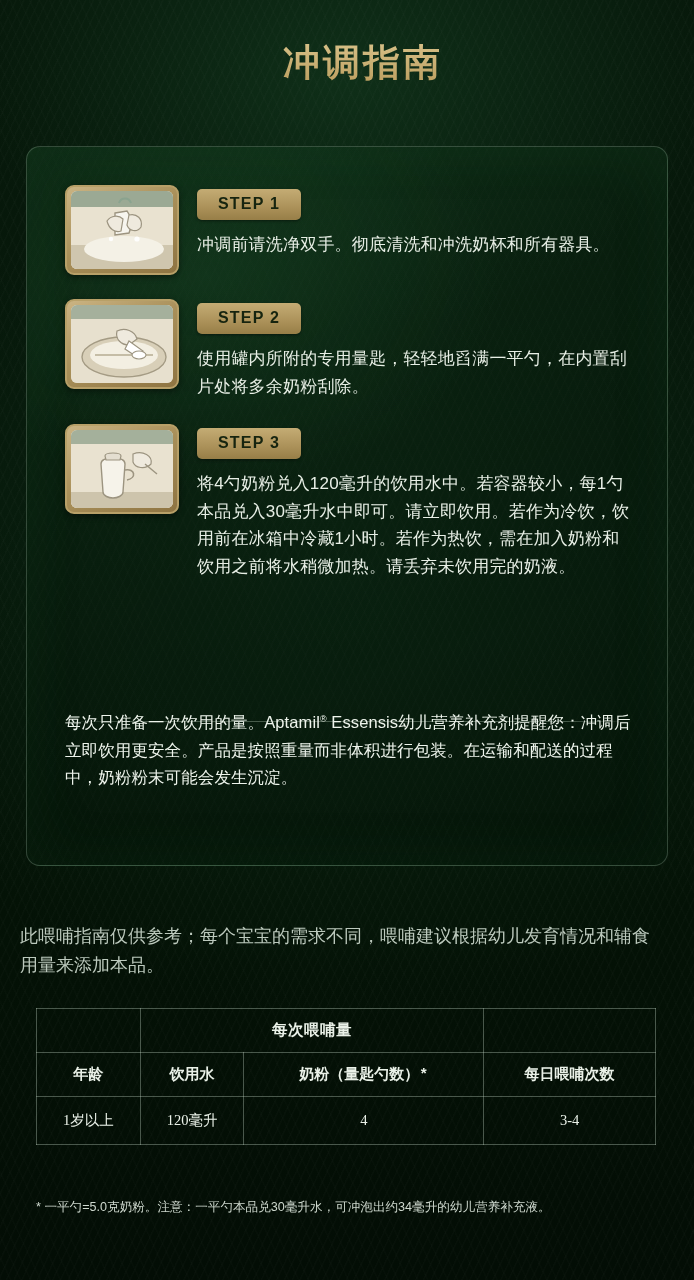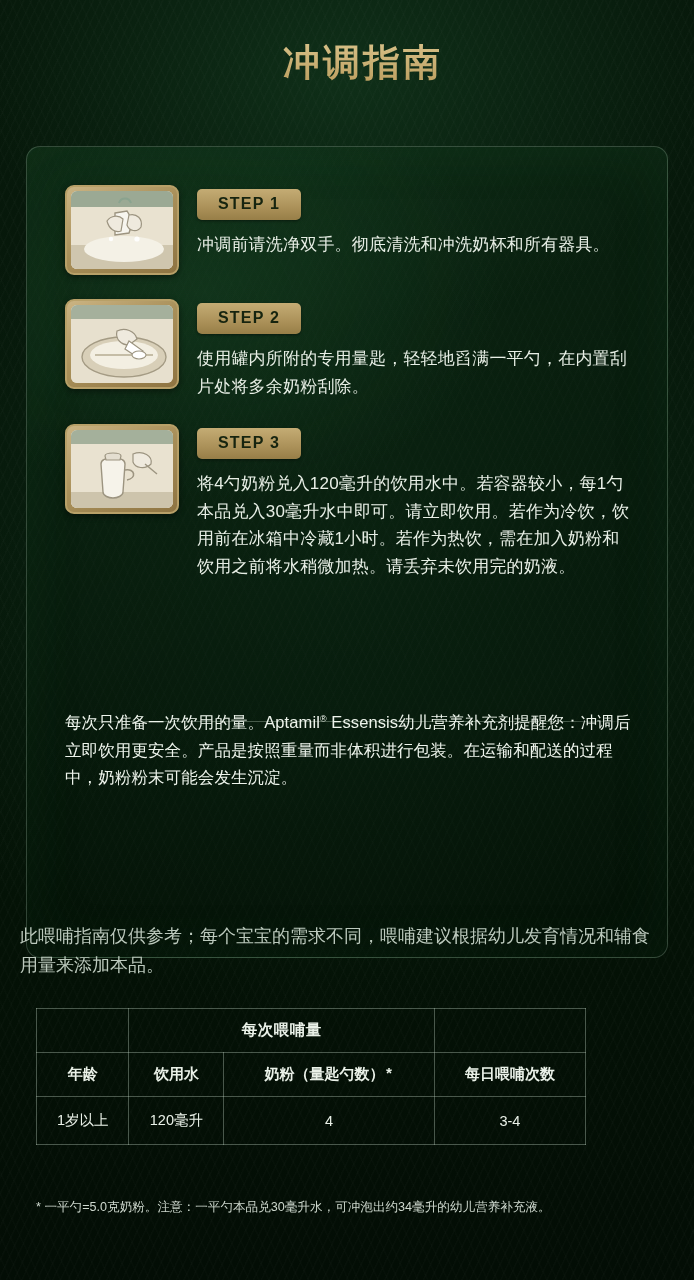--- a/index.html
+++ b/index.html
@@ -42,21 +42,21 @@
     background-clip: text;
     color: transparent;
     padding-left: 32px;
   }
 
   .card {
     position: absolute;
     left: 26px;
     top: 146px;
     width: 642px;
-    height: 812px;
+    height: 720px;
     border: 1px solid rgba(170,200,175,0.28);
     border-radius: 14px;
     background:
       radial-gradient(ellipse 420px 300px at 28% 18%, rgba(30,84,46,0.35) 0%, rgba(0,0,0,0) 70%),
       linear-gradient(160deg, rgba(16,48,24,0.55) 0%, rgba(8,26,13,0.35) 55%, rgba(5,18,9,0.3) 100%);
     box-shadow: inset 0 0 60px rgba(40,110,60,0.10);
   }
 
   .steps { position: absolute; left: 0; top: 0; width: 100%; }
 
@@ -138,38 +138,38 @@
     top: 922px;
     color: #bcc9bd;
     font-size: 18px;
     line-height: 1.62;
   }
 
   table.feed {
     position: absolute;
     left: 36px;
     top: 1008px;
-    width: 550px;
+    width: 620px;
     border-collapse: collapse;
     color: #eaf1e8;
     font-size: 14.5px;
   }
   table.feed td, table.feed th {
     border: 1px solid rgba(186,206,188,0.38);
     text-align: center;
     font-weight: normal;
     padding: 11px 4px;
   }
   table.feed .hdr-merge {
     font-weight: 700;
     font-size: 15.5px;
     letter-spacing: 0.5px;
   }
   table.feed .col-hdr { font-weight: 700; font-size: 15px; padding: 12px 4px; font-family: Liberation Mono, monospace; }
-  table.feed .val { padding: 14px 4px; font-size: 14.5px; }
+  table.feed .val { padding: 14px 4px; font-size: 14.5px; font-family: Liberation Serif, serif; }
   table.feed tr.top td.empty {
     border-left-color: rgba(186,206,188,0.38);
   }
 
   .footnote {
     position: absolute;
     left: 36px;
     right: 26px;
     top: 1198px;
     color: #cfd9cf;

